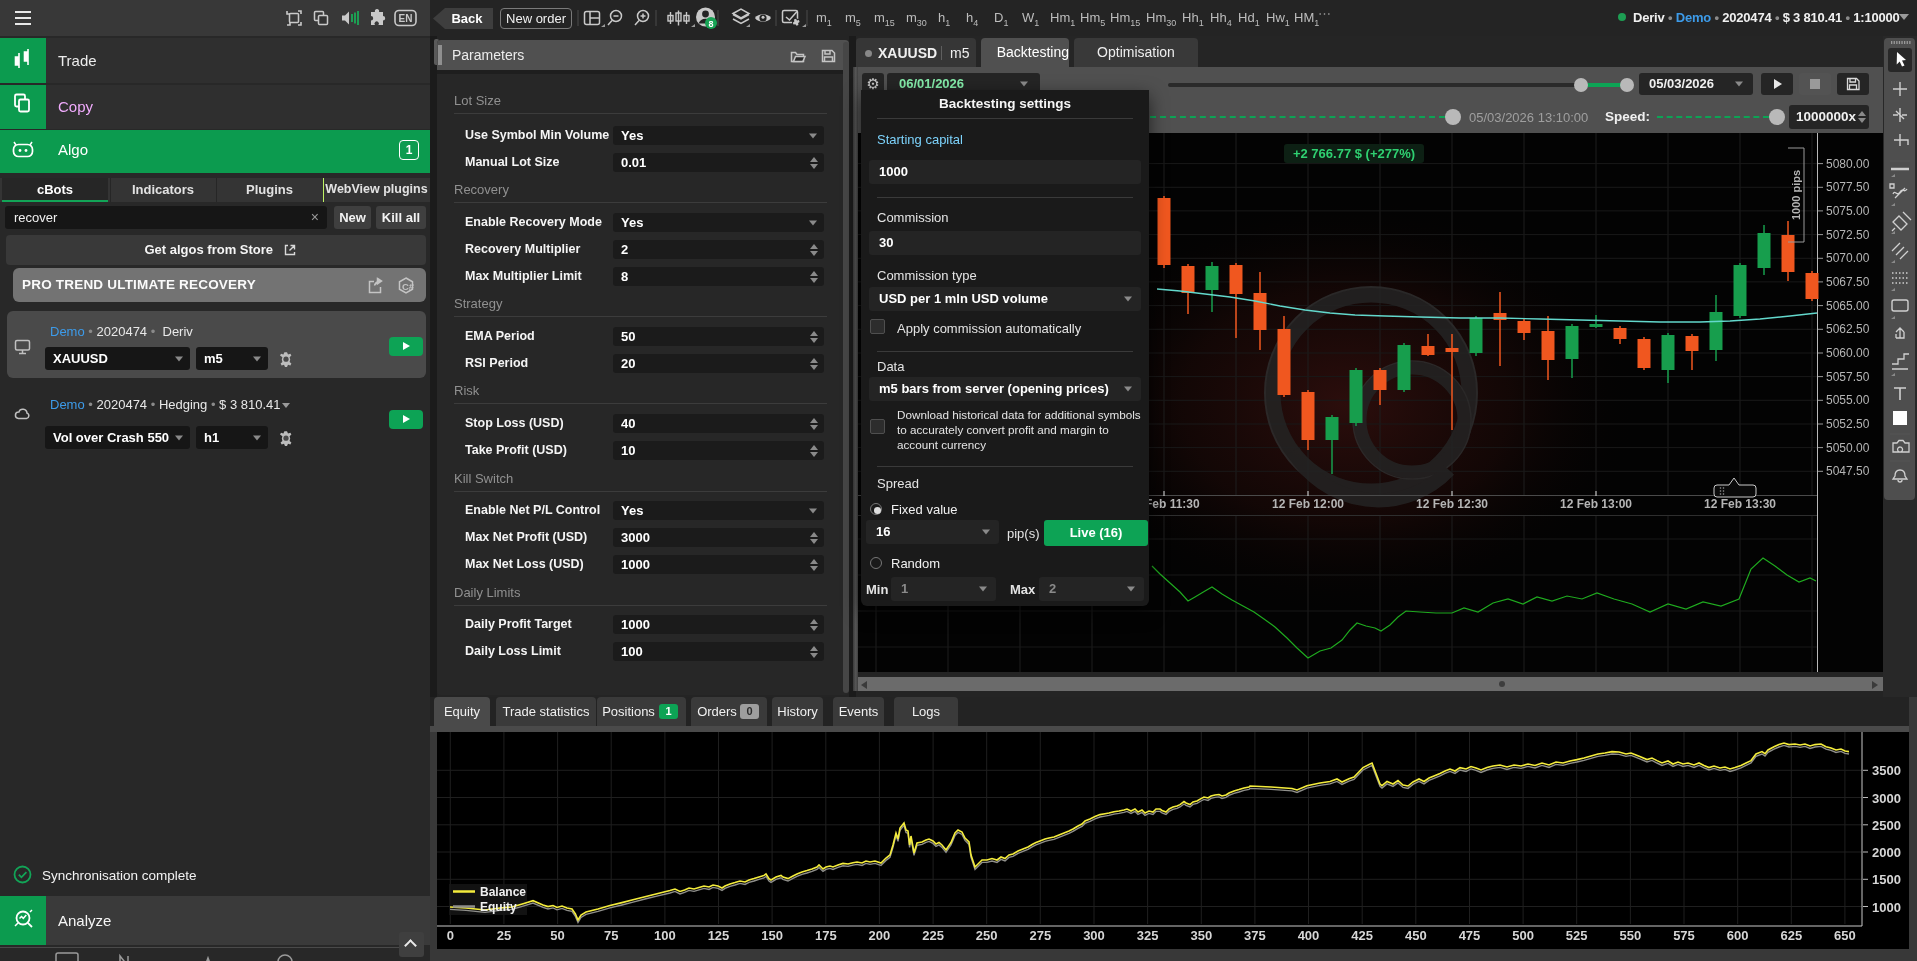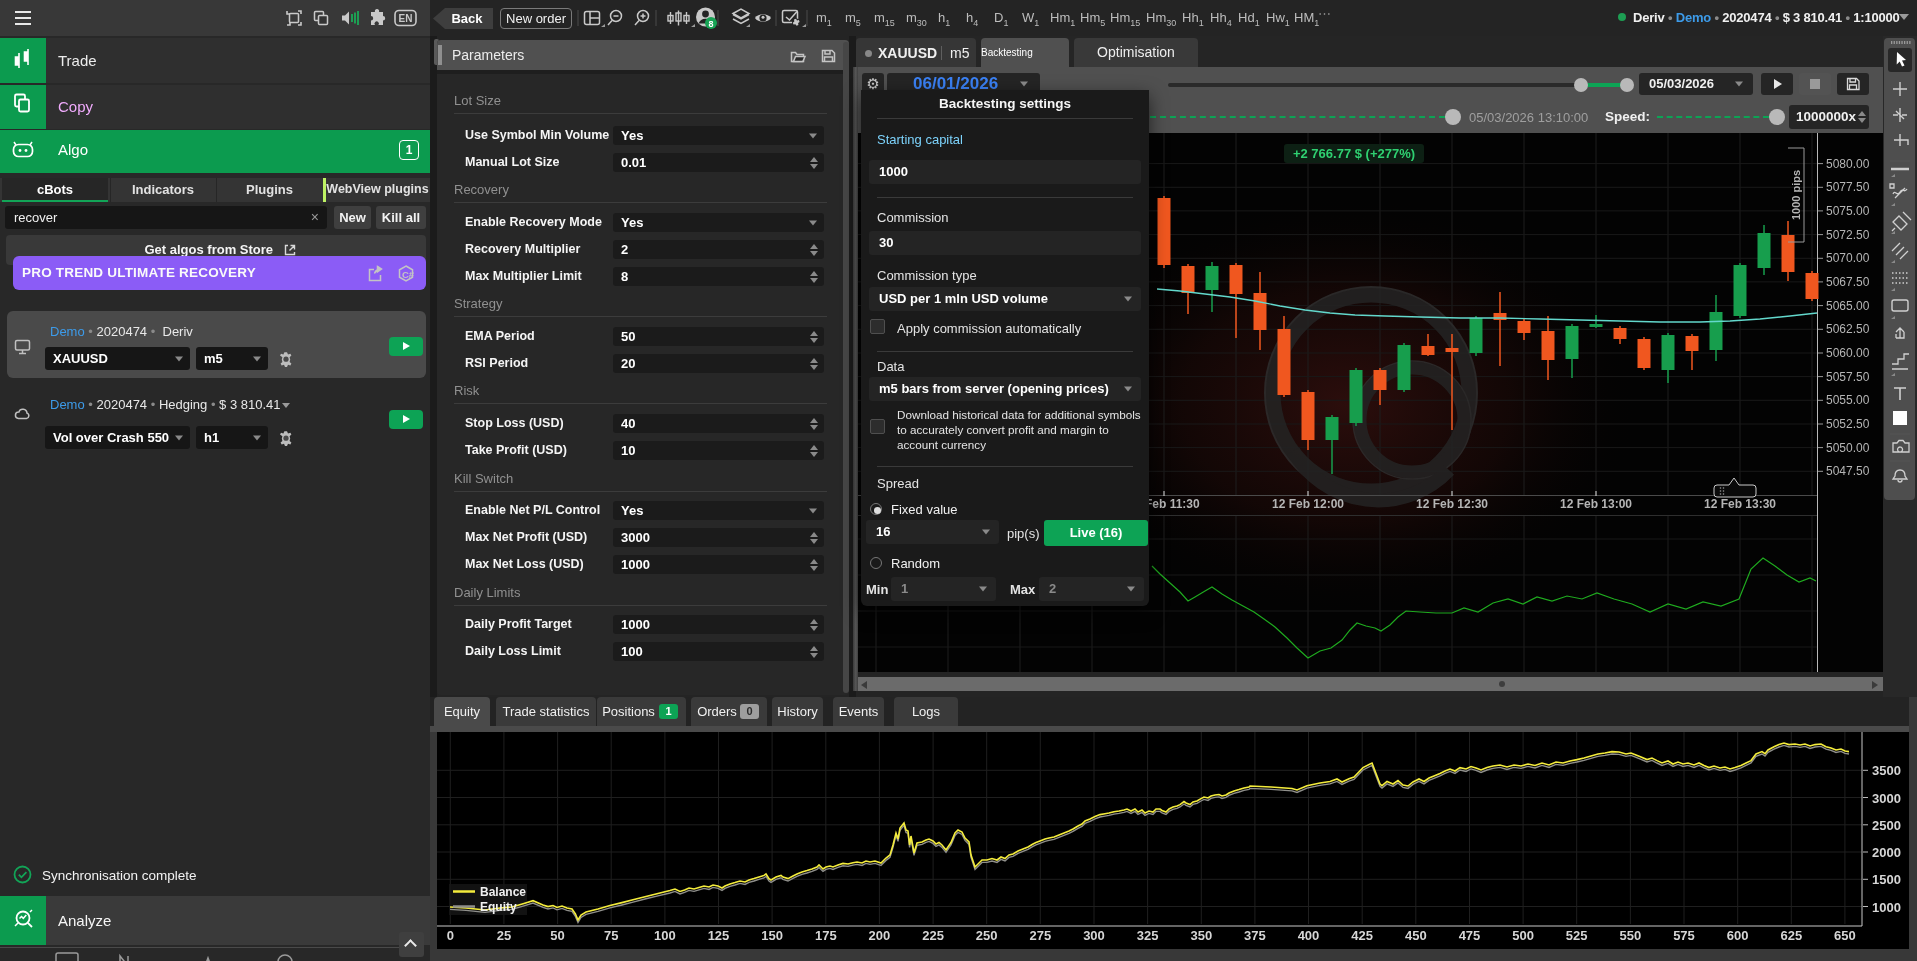--- a/index.html
+++ b/index.html
@@ -141,31 +141,31 @@
   <rect x="13.5" y="108.5" width="19" height="12" rx="5"></rect>
   <circle cx="20" cy="114.5" r="1.4" fill="#fff" stroke="none"></circle>
   <circle cx="26" cy="114.5" r="1.4" fill="#fff" stroke="none"></circle>
   <path d="M16 109l-2 -3M30 109l2 -3" stroke-width="1.5"></path>
  </g>
 </svg>
 <div class="abs" style="left:0;top:142px;width:430px;height:24px;background:#343434"></div>
 <div class="abs" style="left:2px;top:142px;width:106px;height:24px;background:#262626;border-bottom:2px solid #12a457;color:#fff;font-size:13px;font-weight:bold;text-align:center;line-height:23px">cBots</div>
 <div class="abs" style="left:110px;top:142px;width:105px;height:24px;color:#e2e2e2;font-size:13px;font-weight:bold;text-align:center;line-height:23px;border-left:1px solid #262626">Indicators</div>
 <div class="abs" style="left:216px;top:142px;width:106px;height:24px;color:#e2e2e2;font-size:13px;font-weight:bold;text-align:center;line-height:23px;border-left:1px solid #262626">Plugins</div>
-<div class="abs" style="left:323px;top:142px;width:106px;height:24px;color:#e2e2e2;font-size:12.5px;font-weight:bold;text-align:center;line-height:23px;border-left:3px solid #bef264;white-space:nowrap">WebView plugins</div>
+<div class="abs" style="left:323px;top:142px;width:106px;height:24px;color:#e2e2e2;font-size:12.5px;font-weight:bold;text-align:center;line-height:23px;border-left:1px solid #bef264;white-space:nowrap">WebView plugins</div>
 <div class="abs" style="left:5px;top:170px;width:322px;height:23px;background:#161616;border-radius:3px;color:#f0f0f0;font-size:13px;line-height:23px;padding-left:9px">recover<span style="position:absolute;right:8px;color:#9a9a9a;font-size:14px">×</span></div>
 <div class="abs" style="left:334px;top:170px;width:37px;height:23px;background:#3f3f3f;border-radius:3px;color:#f2f2f2;font-size:13px;font-weight:bold;text-align:center;line-height:23px">New</div>
 <div class="abs" style="left:376px;top:170px;width:50px;height:23px;background:#3f3f3f;border-radius:3px;color:#f2f2f2;font-size:13px;font-weight:bold;text-align:center;line-height:23px">Kill all</div>
 <div class="abs" style="left:6px;top:199px;width:420px;height:30px;background:#393939;border-radius:4px;color:#f5f5f5;font-size:13px;font-weight:bold;text-align:center;line-height:30px">Get algos from Store&nbsp;&nbsp;&nbsp;&nbsp;</div>
 <svg class="abs" style="left:282px;top:206px" width="16" height="16" xmlns="http://www.w3.org/2000/svg">
       <g stroke="#d9d9d9" stroke-width="1.4" fill="none">
         <path d="M6 3.5H3.5v9h9V10M8.5 3.5h4v4M12.3 3.7L7.5 8.5"></path>
       </g>
     </svg>
-<div class="abs" style="left:13px;top:220px;width:413px;height:34px;background:#8b5cf6;border-radius:6px">
+<div class="abs" style="left:13px;top:232px;width:413px;height:34px;background:#737373;border-radius:6px">
   <div class="abs" style="left:9px;top:9px;font-size:13.5px;font-weight:bold;color:#fafafa;letter-spacing:.2px">PRO TREND ULTIMATE RECOVERY</div>
   <svg class="abs" style="left:352px;top:7px" width="55" height="22" xmlns="http://www.w3.org/2000/svg">
     <g stroke="#c4c4c4" stroke-width="1.5" fill="none">
      <path d="M9 6.5H4.5v11h11V12"></path>
           <path d="M9.5 10.5c1-3.5 3-4.5 6.5-4.5M12.5 3.5l4 2.5-4 2.8z" fill="#c4c4c4"></path>
      <path d="M41 3l6.5 3.8v7.4L41 18l-6.5-3.8V6.8z"></path>
     </g>
     <text x="37" y="14.5" fill="#c4c4c4" font-size="9.5" font-weight="bold">C#</text>
   </svg>
 </div>
@@ -323,25 +323,25 @@
 
 <div class="abs" style="left:856px;top:36px;width:1027px;height:661px;background:#030303">
 
 <div class="abs" style="left:0;top:0;width:1027px;height:31px;background:#252525"></div>
 <div class="abs" style="left:0;top:2px;width:120px;height:29px;background:#363636;border-radius:4px 4px 0 0">
  <div class="abs" style="left:9px;top:12px;width:7px;height:7px;border-radius:50%;background:#888"></div>
  <div class="abs" style="left:22px;top:7px;font-size:14px;font-weight:bold;color:#f0f0f0">XAUUSD</div>
  <div class="abs" style="left:85px;top:8px;width:1px;height:14px;background:#5f5f5f"></div>
  <div class="abs" style="left:94px;top:7px;font-size:14px;color:#f0f0f0">m5</div>
 </div>
-<div class="abs" style="left:125px;top:2px;width:88px;height:29px;background:#505050;border-radius:4px 4px 0 0;color:#fff;font-size:10px;text-align:left;line-height:29px">Backtesting</div>
+<div class="abs" style="left:125px;top:2px;width:88px;height:29px;background:#505050;border-radius:4px 4px 0 0;color:#fff;font-size:14px;text-align:right;line-height:29px">Backtesting</div>
 <div class="abs" style="left:218px;top:2px;width:124px;height:29px;background:#393939;border-radius:4px 4px 0 0;color:#ededed;font-size:14px;text-align:center;line-height:29px">Optimisation</div>
 <div class="abs" style="left:0;top:31px;width:1027px;height:66px;background:#505050"></div>
 <div class="abs" style="left:6px;top:37px;width:22px;height:22px;background:#252525;border-radius:3px;color:#c9c9c9;font-size:15px;text-align:center;line-height:22px">⚙</div>
-<div class="abs" style="left:31px;top:37px;width:153px;height:22px;background:#252525;border-radius:3px;color:#3b82f6;font-size:17px;font-weight:bold;line-height:22px;padding-left:26px">06/01/2026<span class="caret" style="right:12px"></span></div>
+<div class="abs" style="left:31px;top:37px;width:153px;height:22px;background:#252525;border-radius:3px;color:#86efac;font-size:13px;font-weight:bold;line-height:22px;padding-left:12px">06/01/2026<span class="caret" style="right:12px"></span></div>
 <div class="abs" style="left:312px;top:47px;width:459px;height:4px;background:#2a2a2a;border-radius:2px"></div>
 <div class="abs" style="left:725px;top:47px;width:46px;height:4px;background:#0da355"></div>
 <div class="abs" style="left:718px;top:42px;width:14px;height:14px;border-radius:50%;background:#b9b9b9"></div>
 <div class="abs" style="left:764px;top:42px;width:14px;height:14px;border-radius:50%;background:#b9b9b9"></div>
 <div class="abs" style="left:783px;top:37px;width:114px;height:22px;background:#252525;border-radius:3px;color:#f0f0f0;font-size:13px;font-weight:bold;line-height:22px;padding-left:10px">05/03/2026<span class="caret" style="right:10px"></span></div>
 <div class="abs" style="left:905px;top:37px;width:32px;height:22px;background:#252525;border-radius:3px">
       <div class="abs" style="left:13px;top:6px;width:0;height:0;border-top:5px solid transparent;border-bottom:5px solid transparent;border-left:8px solid #e8e8e8"></div>
     </div>
 <div class="abs" style="left:943px;top:37px;width:32px;height:22px;background:#535353;border-radius:3px">
       <div class="abs" style="left:11px;top:6px;width:10px;height:10px;background:#9a9a9a"></div>

